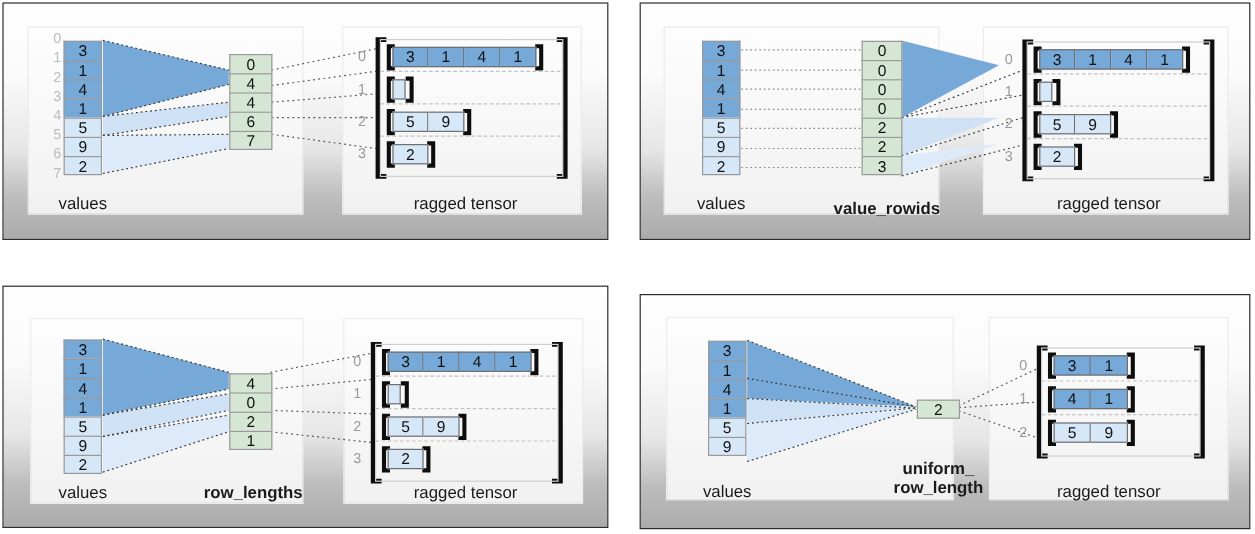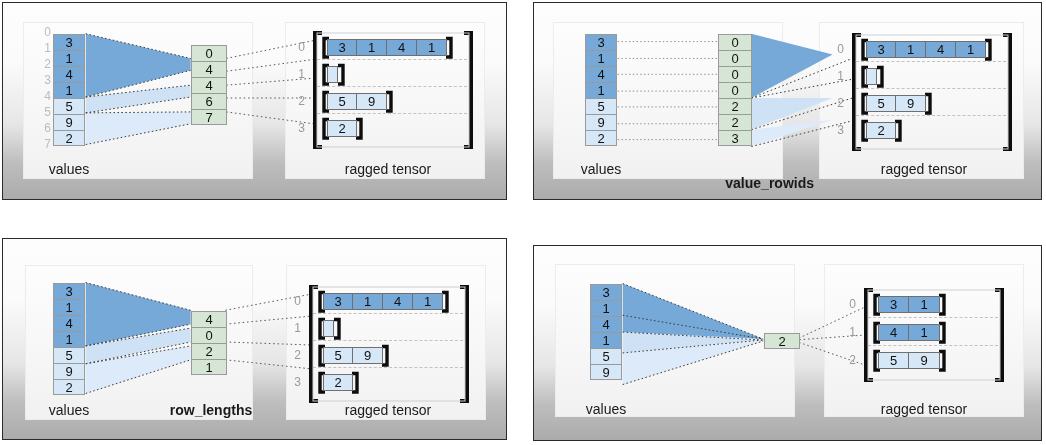--- a/index.html
+++ b/index.html
@@ -224,21 +224,21 @@
         <div class="cell green">0</div>
         <div class="cell green">0</div>
         <div class="cell green">0</div>
         <div class="cell green">0</div>
         <div class="cell green">2</div>
         <div class="cell green">2</div>
         <div class="cell green">3</div>
       </div>
 
     <div class="lbl" style="left:27px;top:158px;width:80px;">values</div>
-    <div class="lbl bold" style="left:130px;top:172px;width:150px;text-align:right;">value_rowids</div>
+    <div class="lbl bold" style="left:130px;top:162px;width:150px;">value_rowids</div>
     <div class="lbl" style="left:305px;top:158px;width:170px;">ragged tensor</div>
 
     <div class="ragged" style="left:318px;top:30px;width:160px;height:110px;">
         <svg width="160" height="122" style="position: absolute; left: 0px; top: 0px; overflow: visible;">
           <path d="M 9 2 L 2 2 L 2 116 L 9 116" stroke="#0d0d0d" stroke-width="4" fill="none"></path>
           <path d="M 151 2 L 158 2 L 158 116 L 151 116" stroke="#0d0d0d" stroke-width="4" fill="none"></path>
           <rect x="4" y="2" width="152" height="114" fill="none" stroke="#cfcfcf" stroke-width="1"></rect>
         </svg>
         <div class="rindex" style="left: -24px; top: 9px; width: 16px;">0</div>
         <svg width="138" height="24" style="position: absolute; left: 9px; top: 6px; overflow: visible;">
@@ -403,20 +403,22 @@
         <div class="cell dark">1</div>
         <div class="cell light">5</div>
         <div class="cell light">9</div>
       </div>
     <div class="valcol" style="left:230px;top:87px;width:36px;">
         <div class="cell green">2</div>
       </div>
 
     <div class="lbl" style="left:32px;top:155px;width:80px;">values</div>
     <div class="lbl bold" style="left:168px;top:136px;width:160px;">
+      <div>uniform_</div>
+      <div>row_length</div>
     </div>
     <div class="lbl" style="left:305px;top:155px;width:170px;">ragged tensor</div>
 
     <div class="ragged" style="left:330px;top:42px;width:140px;height:90px;">
         <svg width="140" height="98" style="position: absolute; left: 0px; top: 0px; overflow: visible;">
           <path d="M 9 2 L 2 2 L 2 92 L 9 92" stroke="#0d0d0d" stroke-width="4" fill="none"></path>
           <path d="M 131 2 L 138 2 L 138 92 L 131 92" stroke="#0d0d0d" stroke-width="4" fill="none"></path>
           <rect x="4" y="2" width="132" height="90" fill="none" stroke="#cfcfcf" stroke-width="1"></rect>
         </svg>
         <div class="rindex" style="left: -24px; top: 9px; width: 16px;">0</div>

